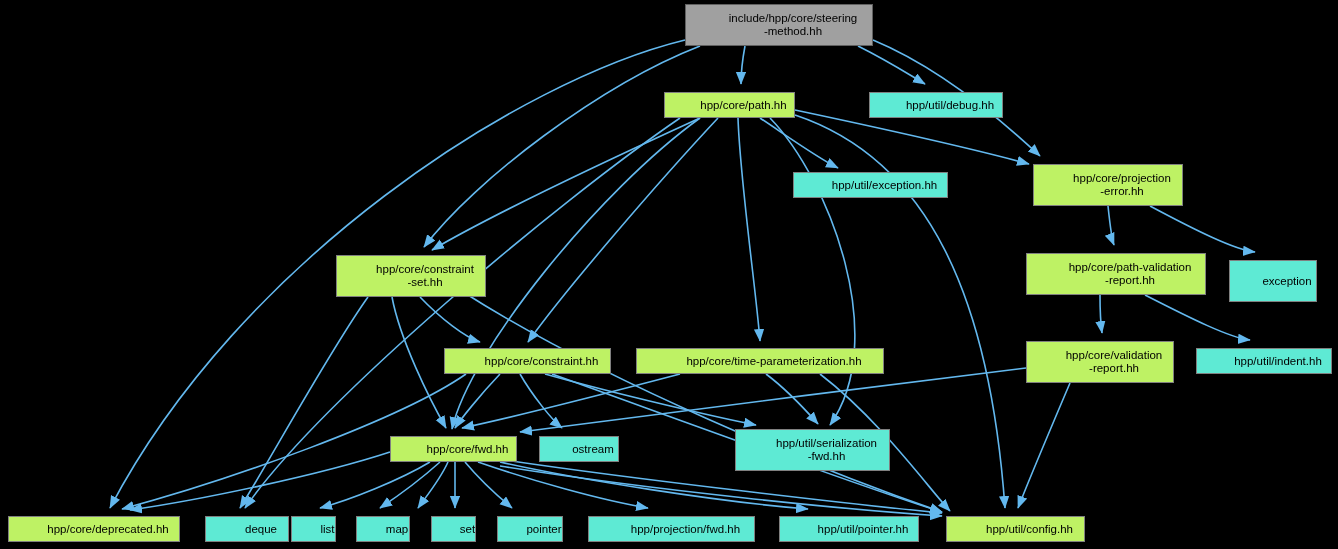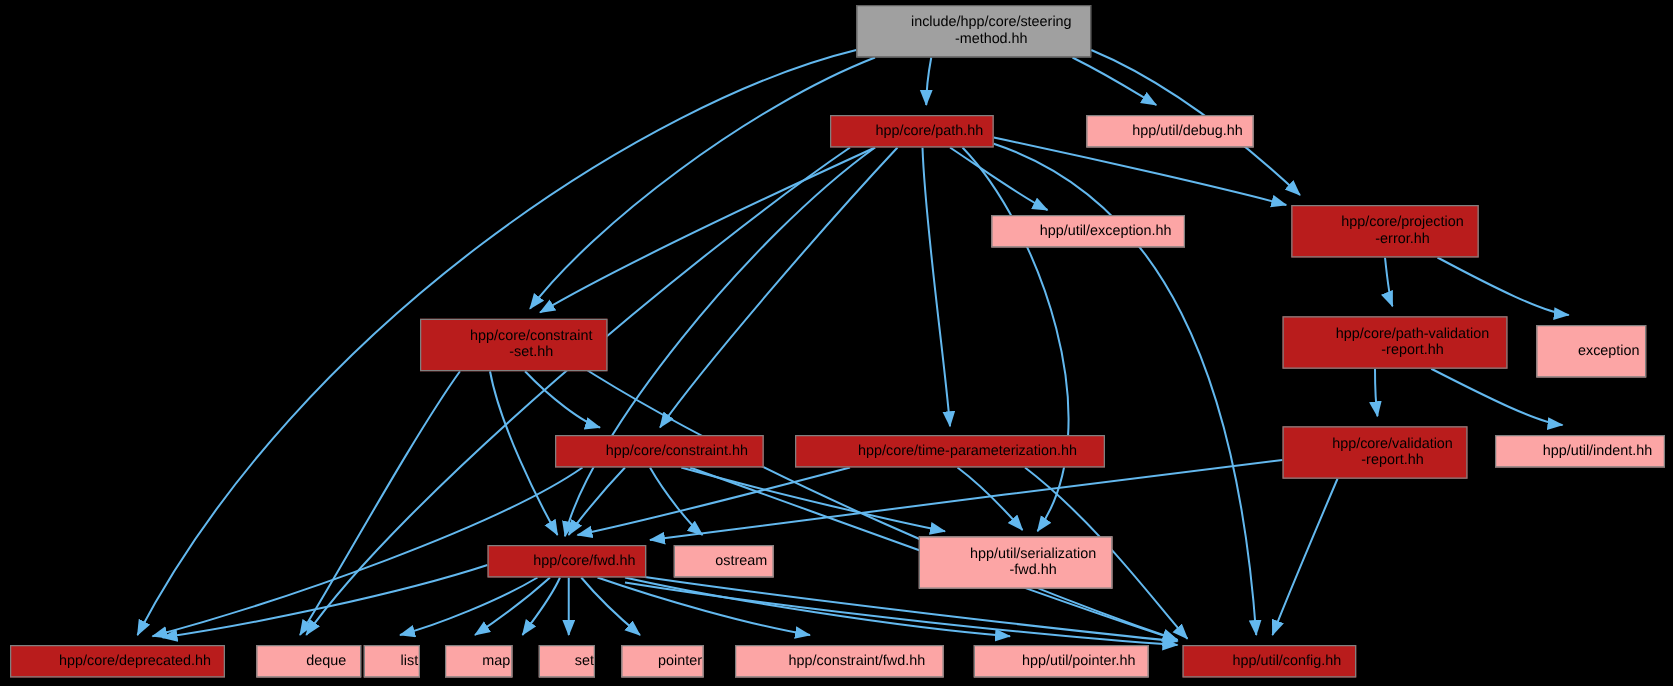--- a/index.html
+++ b/index.html
@@ -4,22 +4,22 @@
 <style>
   html,body{margin:0;padding:0;background:#000;}
   body{width:1338px;height:549px;overflow:hidden;
        font-family:"Liberation Sans","DejaVu Sans",sans-serif;}
   #graph{position:relative;width:1338px;height:549px;background:#000;}
   svg#edges{position:absolute;left:0;top:0;width:1338px;height:549px;}
   .node{position:absolute;box-sizing:border-box;display:flex;align-items:center;
         justify-content:center;text-align:center;line-height:13px;
         font-size:11.5px;color:#000;border:1px solid #808080;
         white-space:pre;overflow:hidden;padding-left:28px;}
-  .node.white{background:#b91c1c;}
-  .node.grey{background:#fca5a5;}
+  .node.white{background:#bef264;}
+  .node.grey{background:#5eead4;}
   .node.root{background:#a0a0a0;border-color:#606060;}
   .node-label{display:block;padding:0 4px;}
 </style>
 </head>
 <body>
 
 <div id="graph">
   <svg id="edges" viewBox="0 0 1338 549" xmlns="http://www.w3.org/2000/svg">
     <defs>
       <marker id="ah" markerWidth="9" markerHeight="9" refX="7.5" refY="3.2" orient="auto" markerUnits="strokeWidth">
@@ -92,17 +92,17 @@
       <div class="node white" style="left: 390px; top: 436px; width: 127px; height: 26px;"><span class="node-label">hpp/core/fwd.hh</span></div>
       <div class="node grey" style="left: 539px; top: 436px; width: 80px; height: 26px;"><span class="node-label">ostream</span></div>
       <div class="node grey" style="left: 735px; top: 429px; width: 155px; height: 42px;"><span class="node-label">hpp/util/serialization
 -fwd.hh</span></div>
       <div class="node white" style="left: 8px; top: 516px; width: 172px; height: 26px;"><span class="node-label">hpp/core/deprecated.hh</span></div>
       <div class="node grey" style="left: 205px; top: 516px; width: 84px; height: 26px;"><span class="node-label">deque</span></div>
       <div class="node grey" style="left: 291px; top: 516px; width: 45px; height: 26px;"><span class="node-label">list</span></div>
       <div class="node grey" style="left: 356px; top: 516px; width: 54px; height: 26px;"><span class="node-label">map</span></div>
       <div class="node grey" style="left: 431px; top: 516px; width: 45px; height: 26px;"><span class="node-label">set</span></div>
       <div class="node grey" style="left: 497px; top: 516px; width: 66px; height: 26px;"><span class="node-label">pointer</span></div>
-      <div class="node grey" style="left: 588px; top: 516px; width: 167px; height: 26px;"><span class="node-label">hpp/constraint/fwd.hh</span></div>
+      <div class="node grey" style="left: 588px; top: 516px; width: 167px; height: 26px;"><span class="node-label">hpp/projection/fwd.hh</span></div>
       <div class="node grey" style="left: 779px; top: 516px; width: 140px; height: 26px;"><span class="node-label">hpp/util/pointer.hh</span></div>
       <div class="node white" style="left: 946px; top: 516px; width: 139px; height: 26px;"><span class="node-label">hpp/util/config.hh</span></div>
     </div>
 </div>
 
 </body></html>

